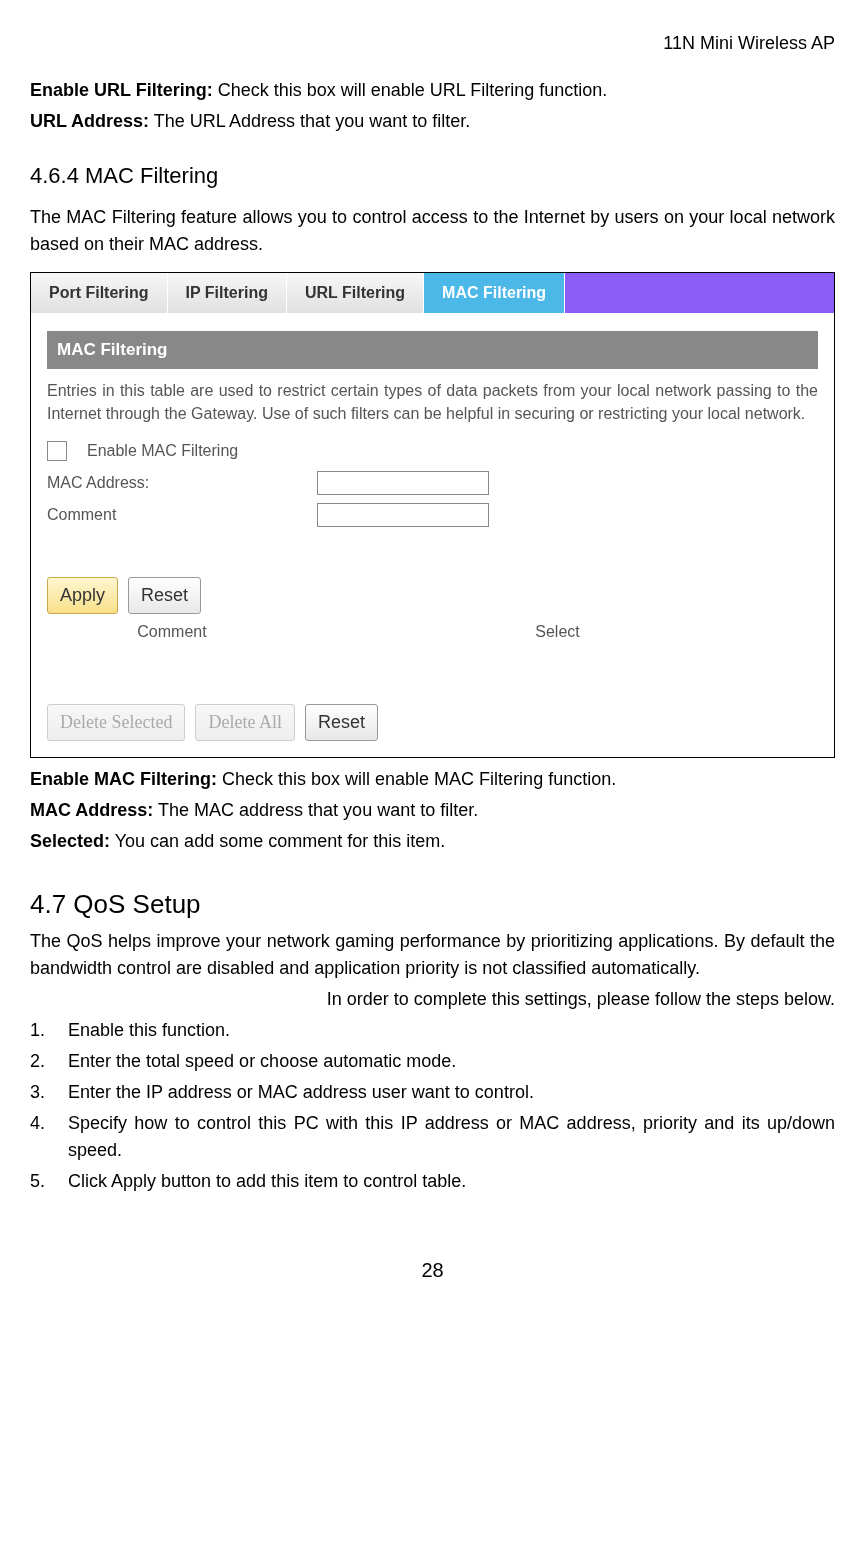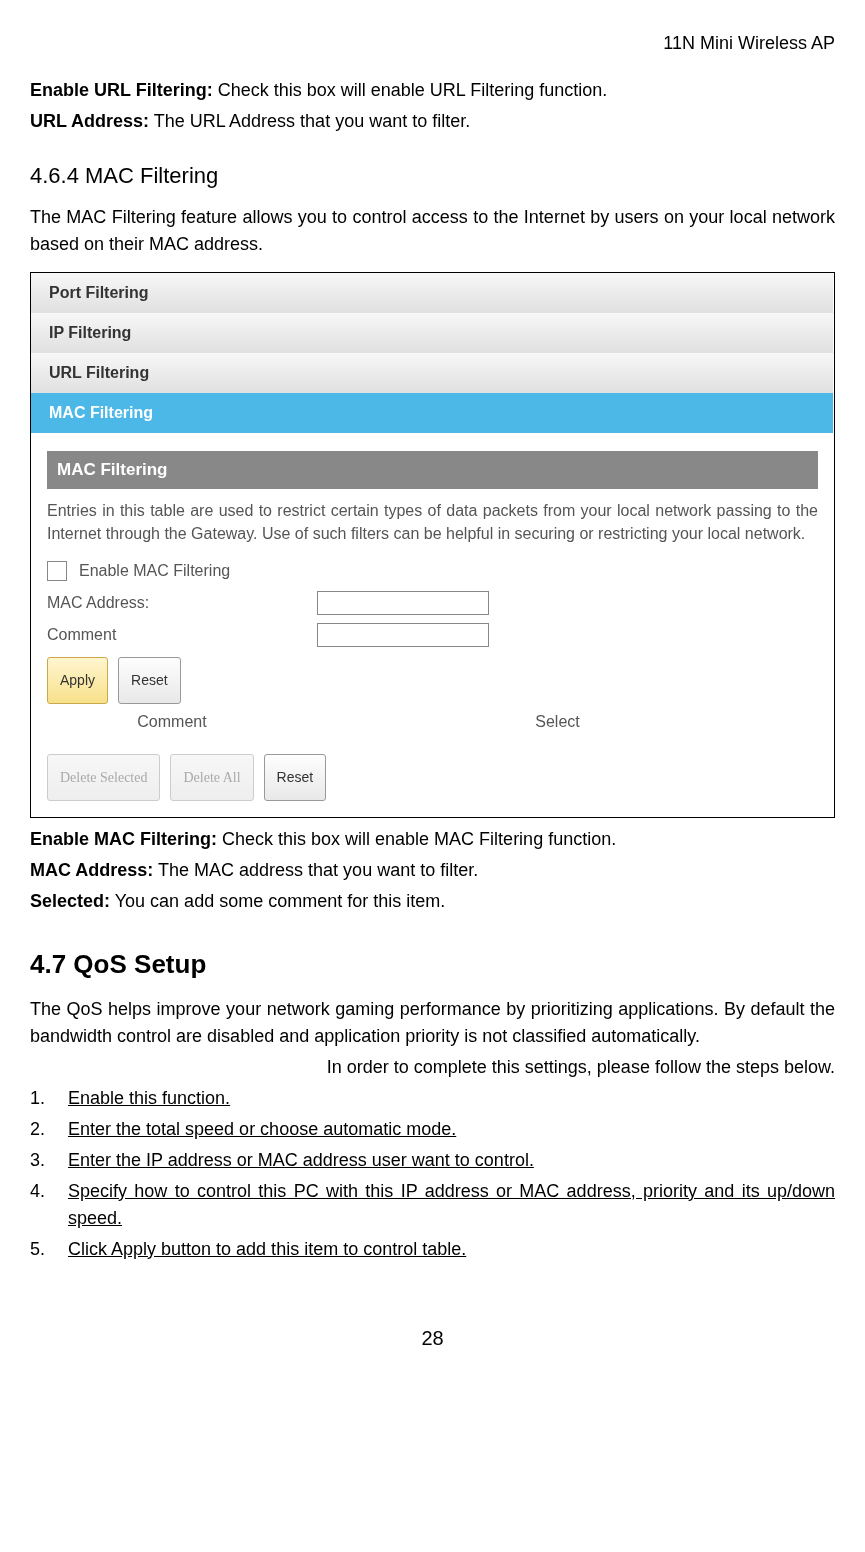--- a/index.html
+++ b/index.html
@@ -23,34 +23,33 @@
   .bold {
     font-weight: bold;
   }
   .section-heading {
     font-weight: normal;
     font-size: 22px;
     margin-top: 24px;
     margin-bottom: 12px;
   }
   .big-heading {
-    font-weight: bold;
+    font-weight: normal;
     font-size: 26px;
     margin-top: 30px;
-    margin-bottom: 12px;
+    margin-bottom: 4px;
   }
   .ui-figure {
     border: 1px solid #000;
     margin: 14px 0 8px 0;
     font-family: Arial, sans-serif;
   }
   .tabs {
     display: flex;
     background: #8b5cf6;
-    flex-direction: column;
   }
   .tab {
     padding: 8px 18px;
     border-right: 1px solid #fff;
     font-weight: bold;
     font-size: 16px;
     color: #333;
     background: linear-gradient(#f7f7f7, #e0e0e0);
   }
   .tab.active {
@@ -71,21 +70,21 @@
   .panel-desc {
     color: #555;
     font-size: 16px;
     line-height: 1.45;
     margin-bottom: 14px;
     text-align: justify;
   }
   .checkbox-row {
     display: flex;
     align-items: center;
-    gap: 12px;
+    gap: 20px;
     margin-bottom: 8px;
     color: #555;
     font-size: 16px;
   }
   .chk {
     width: 18px;
     height: 18px;
     border: 1px solid #888;
     background: #fff;
   }
@@ -104,26 +103,27 @@
     height: 22px;
     border: 1px solid #888;
     background: #fff;
   }
   .btn-row {
     display: flex;
     gap: 10px;
     margin-top: 10px;
   }
   .btn {
-    padding: 12px 12px;
+    padding: 4px 12px;
     border: 1px solid #999;
     border-radius: 3px;
     background: linear-gradient(#fefefe, #e8e8e8);
-    font-size: 14px;
+    font-size: 18px;
     color: #333;
+    margin-top: 40px;
   }
   .btn.yellow {
     background: linear-gradient(#fff6d0, #f8e08a);
     border-color: #c9a94a;
     color: #333;
   }
   .btn.disabled {
     color: #aaa;
     background: linear-gradient(#f7f7f7, #eee);
     border-color: #ccc;
@@ -156,21 +156,20 @@
     display: flex;
     margin: 4px 0;
     text-align: justify;
   }
   .ol-num {
     width: 38px;
     flex-shrink: 0;
   }
   .ol-text {
     flex: 1;
-    text-decoration: underline;
   }
   .page-num {
     text-align: center;
     font-size: 20px;
     margin-top: 60px;
   }
 </style>
 </head>
 <body>
 

